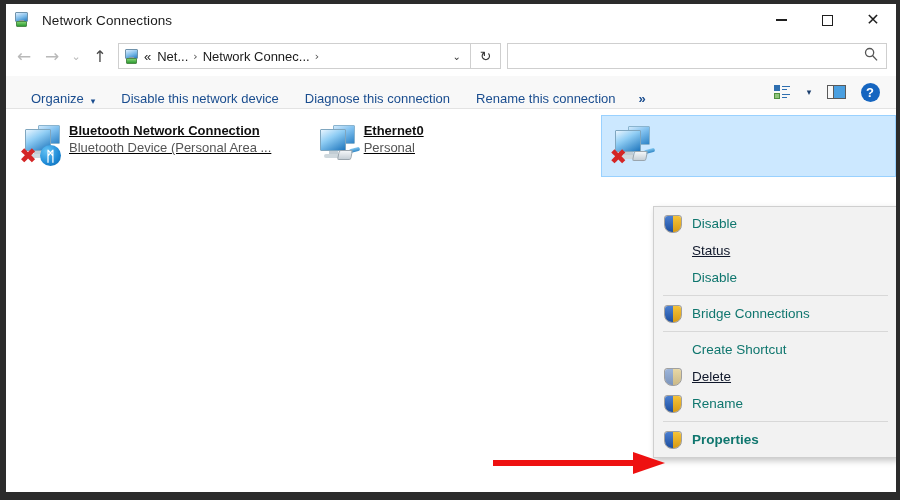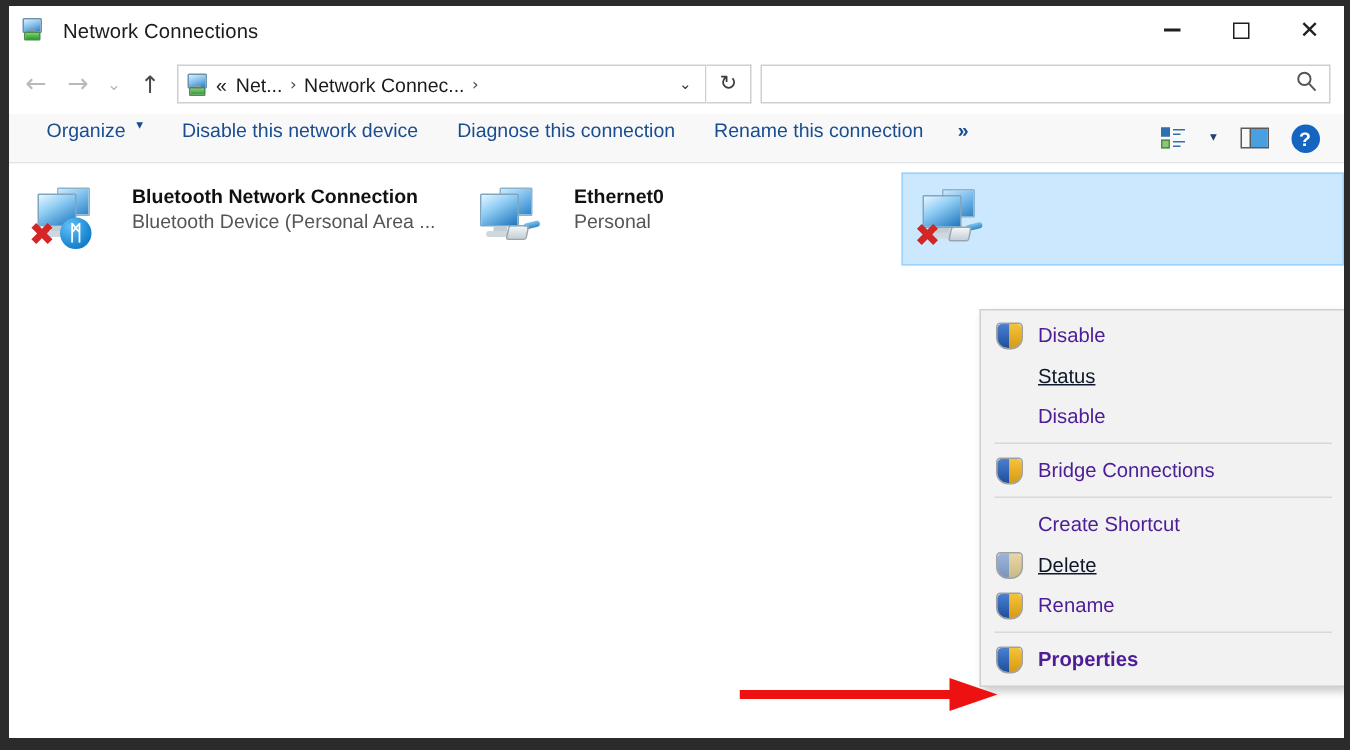--- a/index.html
+++ b/index.html
@@ -103,21 +103,21 @@
     height: 33px; flex: 0 0 33px;
     background: #f8f8f8;
     border-bottom: 1px solid #e3e3e3;
     display: flex; align-items: center;
     padding-left: 12px;
     position: relative;
   }
   .cmd {
     font-size: 13px; color: #1a4d8f;
     padding: 0 13px; height: 27px;
-    display: flex; align-items: flex-start; white-space: nowrap;
+    display: flex; align-items: flex-end; white-space: nowrap;
   }
   .cmd .caret { font-size: 9px; margin-left: 7px; color: #1a4d8f; font-family:"DejaVu Sans",sans-serif;}
   .cmd.chevrons { font-size: 13px; font-weight: bold; padding: 0 10px; }
   .cmd-right { position: absolute; right: 10px; display: flex; align-items: center; gap: 2px; }
   .icobtn {
     width: 32px; height: 27px; display: flex;
     align-items: center; justify-content: center;
   }
 
   
@@ -144,21 +144,21 @@
     padding: 6px 0 0 0; overflow: hidden;
   }
   .tiles { display: flex; padding-left: 6px; }
   .tile {
     width: 297px; height: 62px;
     display: flex; align-items: flex-start;
     padding: 4px 4px 0 6px;
   }
   .tile.selected { background: #cce8ff; border: 1px solid #99d1ff; }
   .tile-ico { width: 50px; height: 50px; flex: 0 0 50px; position: relative; }
-  .tile-txt { margin-left: 20px; padding-top: 3px; min-width: 0; }
+  .tile-txt { margin-left: 1px; padding-top: 3px; min-width: 0; text-decoration: underline; }
   .t-name { font-size: 13px; color: #111; font-weight: bold; white-space: nowrap; line-height: 17px; }
   .t-stat { font-size: 13px; color: #555; white-space: nowrap; line-height: 17px; }
   .t-desc { font-size: 13px; color: #555; white-space: nowrap; line-height: 17px; }
 
   
   .mon-back, .mon-front {
     position: absolute; border-radius: 1px;
   }
   .mon-back {
     left: 20px; top: 6px; width: 22px; height: 19px;
@@ -214,21 +214,21 @@
     position: absolute;
     left: 647px; top: 97px; width: 244px;
     background: #f2f2f2;
     border: 1px solid #cfcfcf;
     box-shadow: 2px 3px 6px rgba(0,0,0,.22);
     padding: 3px 0 4px 0;
     z-index: 50;
   }
   .mi {
     height: 27px; display: flex; align-items: center;
-    padding-left: 10px; font-size: 13.5px; color: #4c1d95;
+    padding-left: 10px; font-size: 13.5px; color: #0f766e;
     position: relative;
   }
   .mi.disabled { color: #0f172a; text-decoration: underline; }
   .mi.bold { font-weight: bold; }
   .mi-shield { width: 18px; height: 18px; flex: 0 0 18px; margin-right: 10px; }
   .mi-noshield { width: 18px; flex: 0 0 18px; margin-right: 10px; }
   .mi-sep { height: 1px; background: #d8d8d8; margin: 4px 8px 4px 9px; }
 
   
   .shield { position: relative; width: 18px; height: 18px; }

